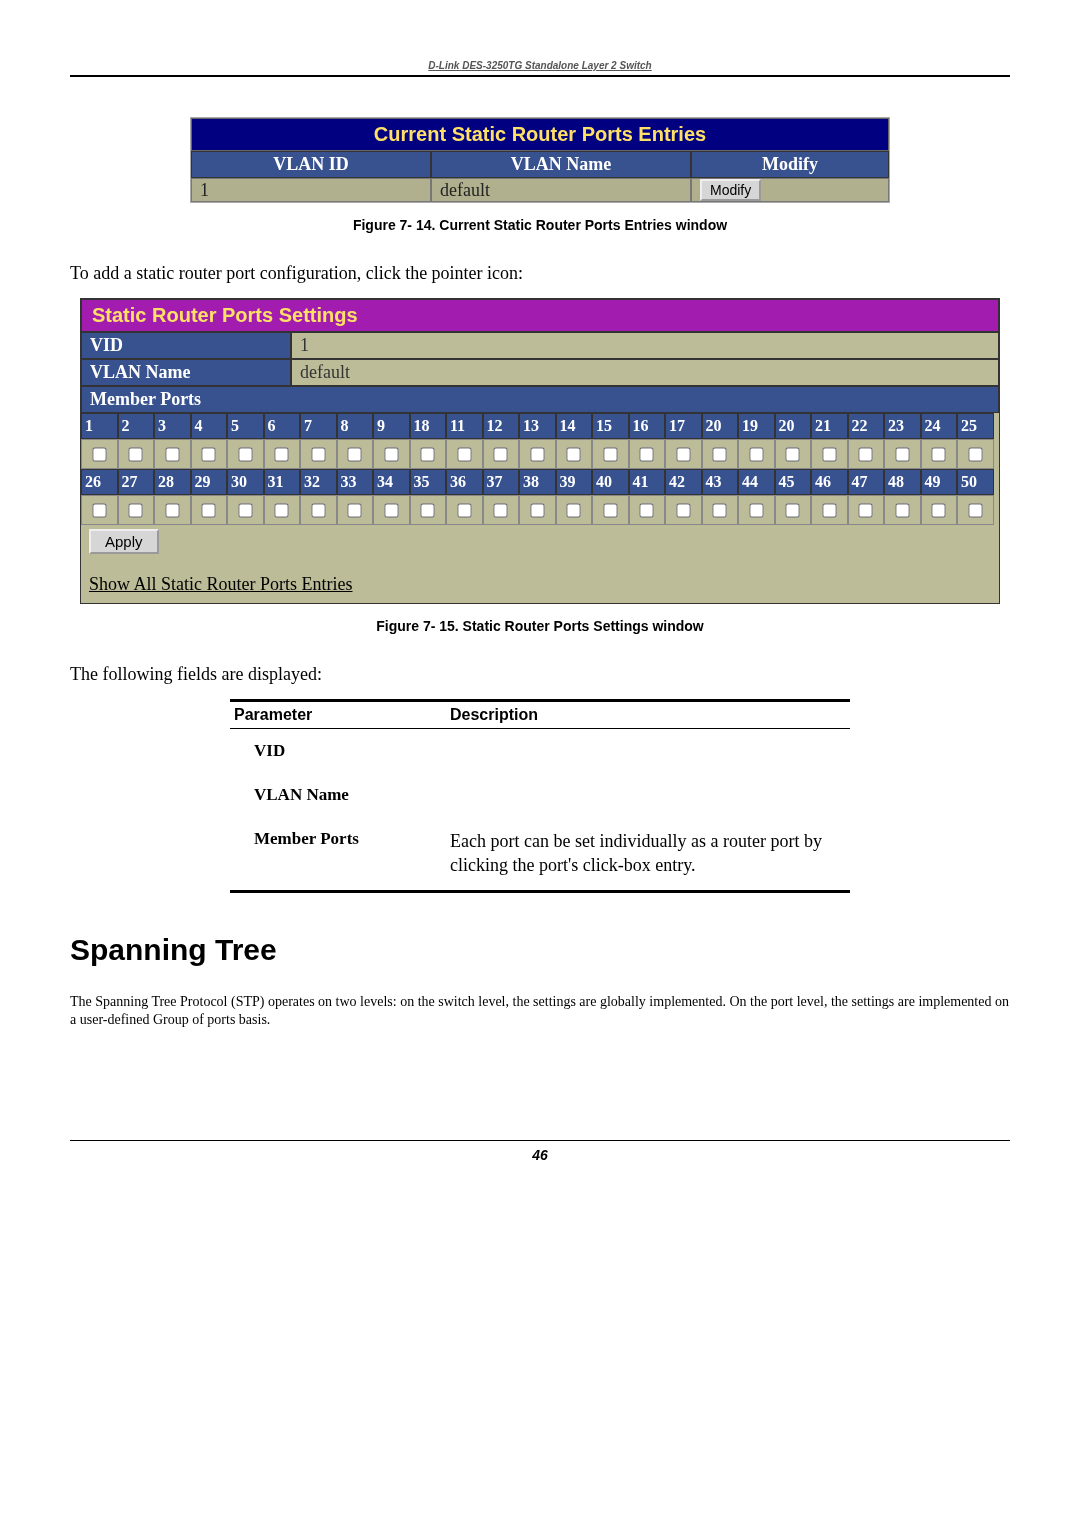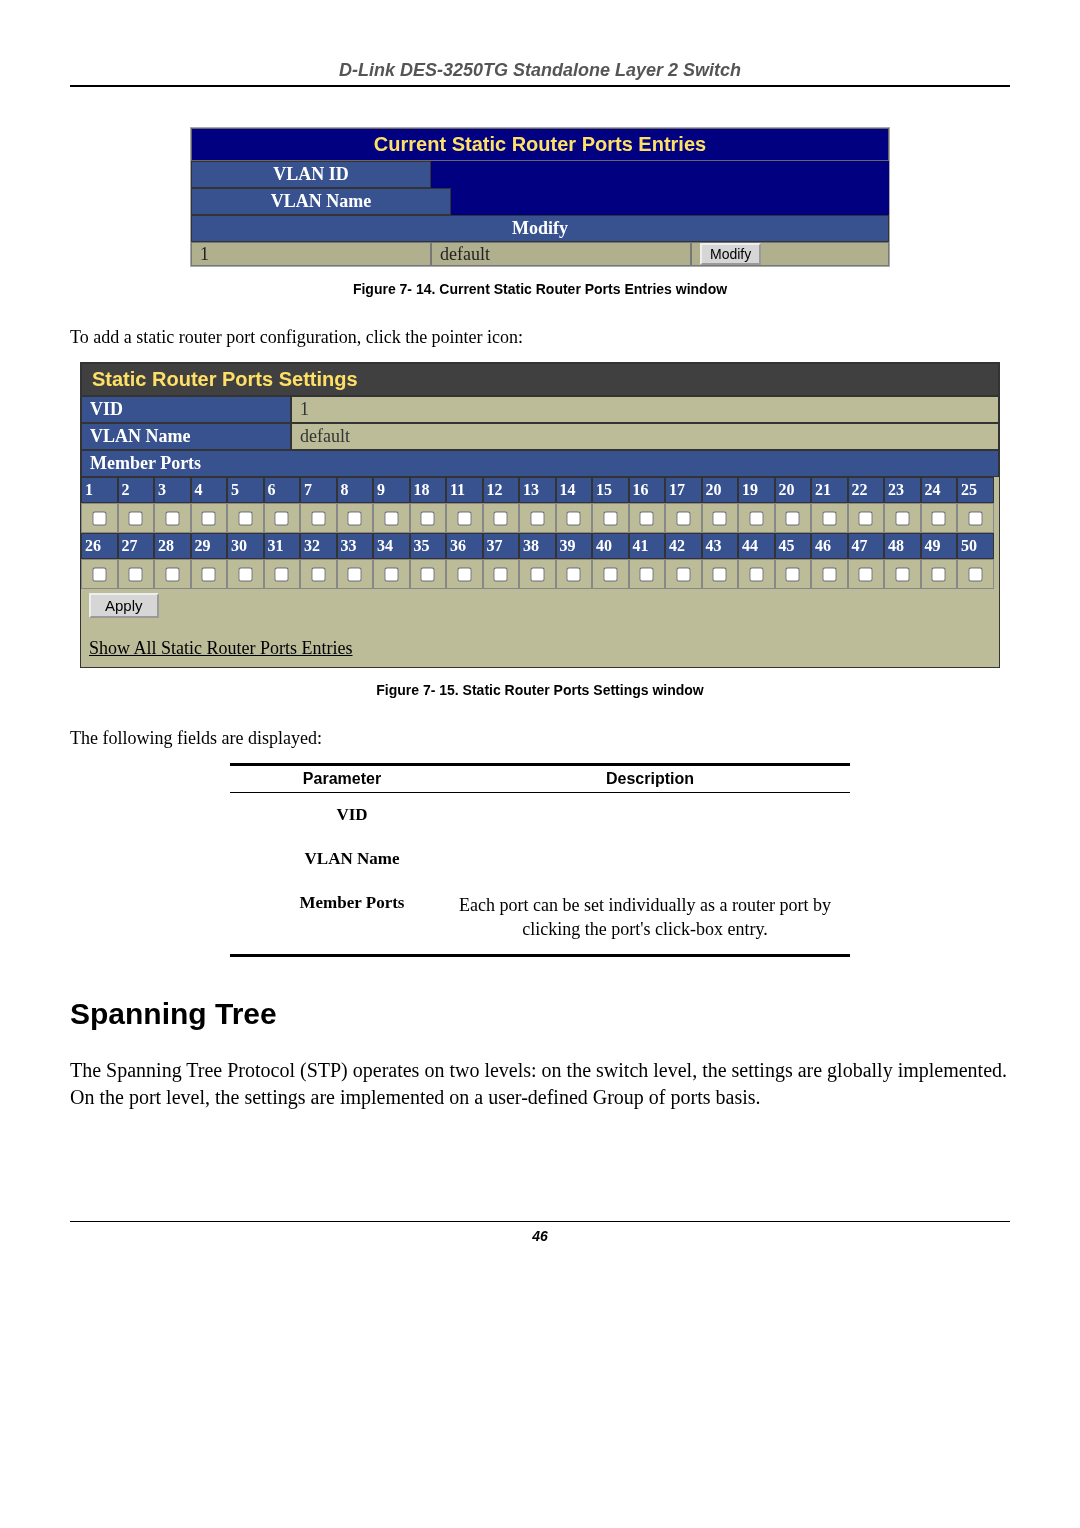--- a/index.html
+++ b/index.html
@@ -8,47 +8,48 @@
     font-family: "Times New Roman", Times, serif;
     color: #000;
     width: 1080px;
     padding: 60px 70px 40px 70px;
     position: relative;
   }
   .page-header {
     font-family: Arial, Helvetica, sans-serif;
     font-weight: bold;
     font-style: italic;
-    font-size: 18px;
+    font-size: 10px;
     color: #555;
     text-align: center;
     border-bottom: 2px solid #000;
     padding-bottom: 4px;
     margin-bottom: 40px;
+    text-decoration: underline;
   }
 
   
   .fig-wrap { text-align:center; }
   .fig14 {
     width: 700px;
     margin: 0 auto 10px auto;
     border: 1px solid #aaa;
     background: #000080;
     font-family: "Times New Roman", serif;
   }
   .fig14 .title {
     background: #000080;
     color: #ffe066;
     font-family: Arial, Helvetica, sans-serif;
     font-weight: bold;
     font-size: 20px;
     padding: 4px 10px;
     border: 1px solid #666;
   }
-  .fig14 .hdr-row { display:flex;flex-direction:column; }
+  .fig14 .hdr-row { display:flex; }
   .fig14 .hdr-cell {
     background: #37528f;
     color: #fff;
     font-weight: bold;
     font-size: 18px;
     padding: 2px 8px;
     border: 1px solid #333;
   }
   .fig14 .hdr-vlanid { width: 240px; }
   .fig14 .hdr-vlanname { width: 260px; }
@@ -90,21 +91,21 @@
 
   
   .fig15 {
     width: 920px;
     margin: 0 auto 10px auto;
     border: 1px solid #333;
     background:#bcbc99;
     font-family: "Times New Roman", serif;
   }
   .fig15 .title {
-    background:#404040;
+    background:#a21caf;
     color:#ffe066;
     font-family: Arial, Helvetica, sans-serif;
     font-weight:bold;
     font-size:20px;
     padding:4px 10px;
     border:1px solid #333;
   }
   .fig15 .row { display:flex; }
   .fig15 .label-cell {
     background:#37528f;
@@ -172,21 +173,20 @@
     font-size:18px;
     cursor:pointer;
   }
 
   
   .params {
     width:620px;
     margin:0 auto 40px auto;
     border-top:3px solid #000;
     border-bottom:3px solid #000;
-    text-align:center;
   }
   .params .hdr {
     display:flex;
     border-bottom:1.5px solid #000;
     font-family: Arial, Helvetica, sans-serif;
     font-weight:bold;
     font-size:16px;
     padding:4px 0;
   }
   .params .hdr .c1 { width:220px; padding-left:4px; }
@@ -205,21 +205,21 @@
     padding-right:10px;
   }
 
   
   .h1 {
     font-family: Arial, Helvetica, sans-serif;
     font-weight:bold;
     font-size:30px;
     margin: 26px 0 26px 0;
   }
-  .para { font-size:20px; line-height:1.35; }
+  .para { font-size:14px; line-height:1.35; }
 
   .footer {
     border-top:1.5px solid #000;
     margin-top:110px;
     text-align:center;
     padding-top:6px;
     font-style:italic;
     font-family: Arial, Helvetica, sans-serif;
     font-weight:bold;
     font-size:14px;

